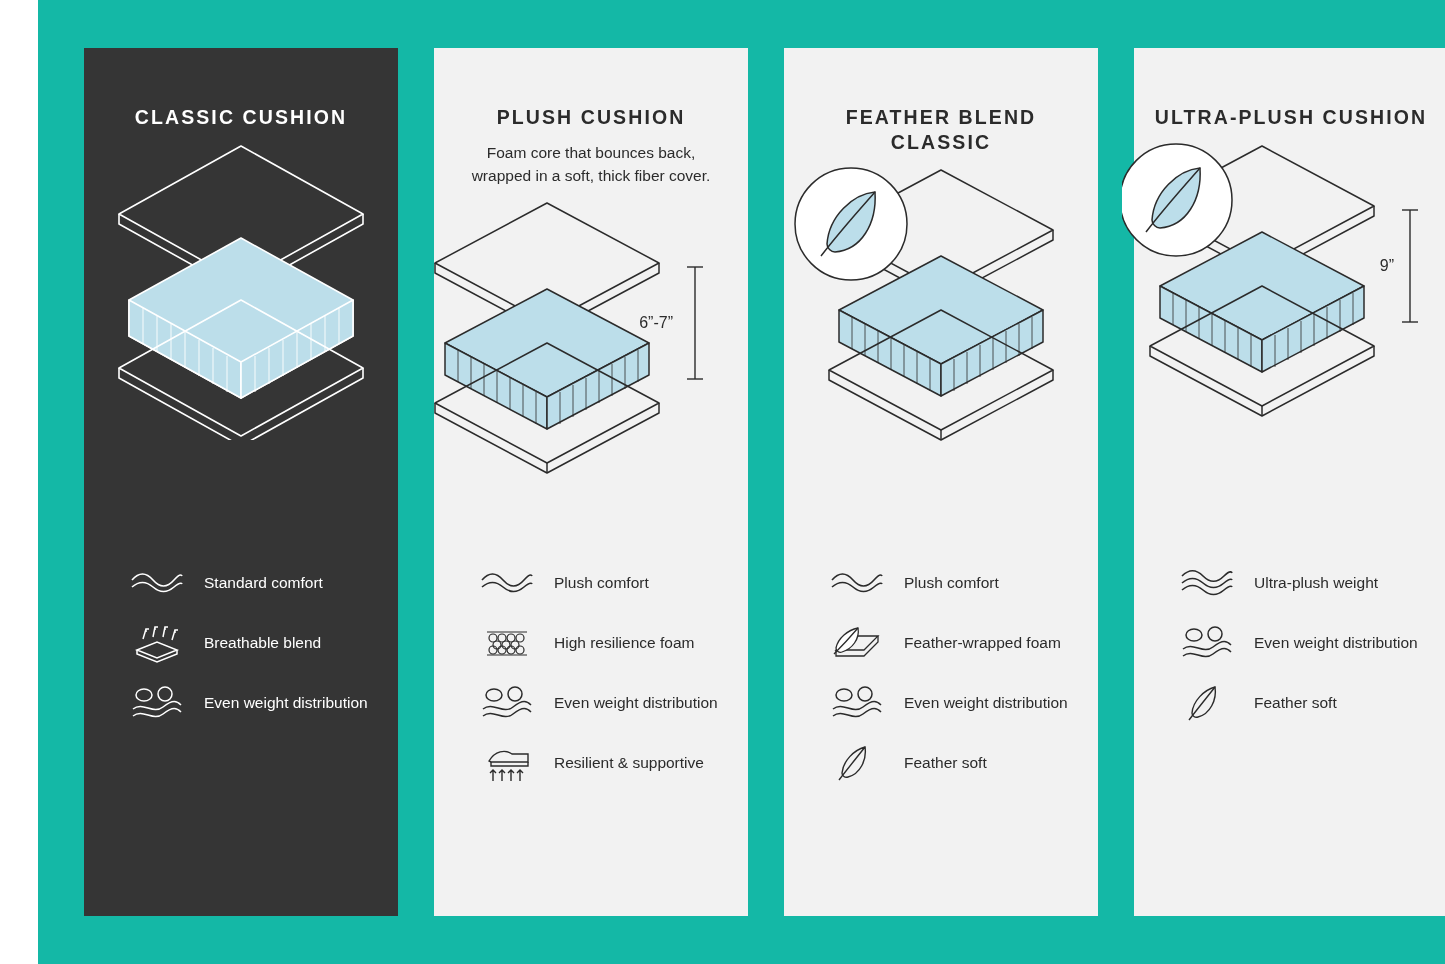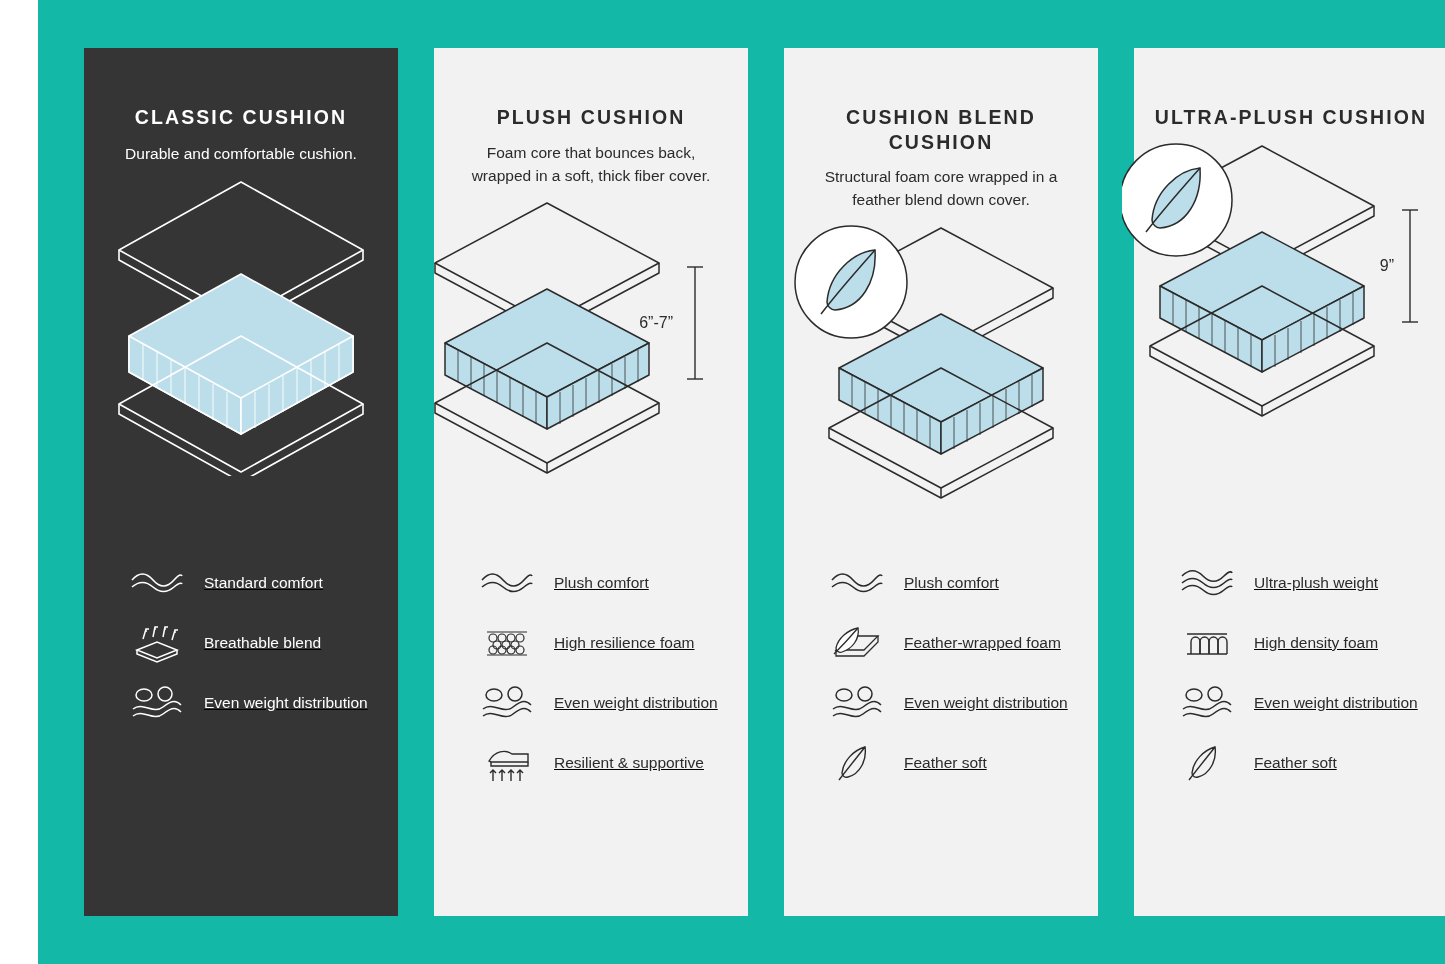--- a/index.html
+++ b/index.html
@@ -80,21 +80,20 @@
   .diagram.shift-left {
     transform: translateX(-50%) translateX(-14px);
   }
 
   
   .features {
     position: absolute;
     left: 42px;
     right: 20px;
     top: 512px;
-    text-decoration: underline;
   }
   .feature {
     display: flex;
     align-items: center;
     gap: 16px;
     margin-bottom: 14px;
     min-height: 46px;
   }
   .feature .ficon {
     width: 62px;
@@ -116,21 +115,20 @@
   }
 </style>
 </head>
 <body>
 
 <div class="board">
   <div class="cards">
 
     <div class="card dark">
       <div class="card-title">CLASSIC CUSHION</div>
-      <div class="card-desc">Durable and comfortable cushion.</div>
 
       <div class="diagram-wrap">
         <svg class="diagram" width="260" height="300" viewBox="0 0 260 300">
           <g fill="none" stroke="#ffffff" stroke-width="1.6" stroke-linejoin="round">
 
             <polygon points="130,6 252,74 130,142 8,74"></polygon>
             <polygon points="130,16 242,74 130,132 18,74" opacity="0.0"></polygon>
             <polyline points="8,74 8,84 130,152 252,84 252,74"></polyline>
             <polyline points="130,142 130,152"></polyline>
 
@@ -298,22 +296,21 @@
               <path d="M32 39 L32 28 M29 31 L32 28 L35 31"></path>
               <path d="M41 39 L41 28 M38 31 L41 28 L44 31"></path>
             </svg>
           </span>
           <span class="flabel">Resilient &amp; supportive</span>
         </div>
       </div>
     </div>
 
     <div class="card">
-      <div class="card-title">CUSHION BLEND CUSHION</div>
-      <div class="card-desc">Structural foam core wrapped in a feather blend down cover.</div>
+      <div class="card-title">FEATHER BLEND CLASSIC</div>
 
       <div class="diagram-wrap">
         <svg class="diagram" width="300" height="300" viewBox="0 0 300 300">
           <g fill="none" stroke="#2b2b2b" stroke-width="1.5" stroke-linejoin="round">
             <polygon points="150,6 262,66 150,126 38,66"></polygon>
             <polyline points="38,66 38,76 150,136 262,76 262,66"></polyline>
             <polyline points="150,126 150,136"></polyline>
             <g>
               <polygon points="150,92 252,146 150,200 48,146" fill="#bcdeea" stroke="#2b2b2b"></polygon>
               <polygon points="48,146 150,200 150,232 48,178" fill="#bcdeea" stroke="#2b2b2b"></polygon>
@@ -446,33 +443,20 @@
             <svg width="56" height="30" viewBox="0 0 56 30" fill="none" stroke="#2b2b2b" stroke-width="1.6">
               <path d="M3 8 C10 1, 17 1, 24 8 S38 15, 45 8 53 5, 53 5"></path>
               <path d="M3 15 C10 9, 17 9, 24 15 S38 21, 45 15 53 12, 53 12"></path>
               <path d="M3 22 C10 16, 17 16, 24 22 S38 28, 45 22 53 19, 53 19"></path>
             </svg>
           </span>
           <span class="flabel">Ultra-plush weight</span>
         </div>
         <div class="feature">
           <span class="ficon">
-            <svg width="56" height="36" viewBox="0 0 56 36" fill="none" stroke="#2b2b2b" stroke-width="1.4">
-              <line x1="8" y1="9" x2="48" y2="9"></line>
-              <line x1="8" y1="29" x2="48" y2="29"></line>
-              <path d="M12 29 L12 17 A4.5 5 0 0 1 21 17 L21 29"></path>
-              <path d="M21 29 L21 17 A4.5 5 0 0 1 30 17 L30 29"></path>
-              <path d="M30 29 L30 17 A4.5 5 0 0 1 39 17 L39 29"></path>
-              <path d="M39 29 L39 17 A4.5 5 0 0 1 48 17 L48 29"></path>
-            </svg>
-          </span>
-          <span class="flabel">High density foam</span>
-        </div>
-        <div class="feature">
-          <span class="ficon">
             <svg width="56" height="40" viewBox="0 0 56 40" fill="none" stroke="#2b2b2b" stroke-width="1.5">
               <ellipse cx="15" cy="12" rx="8" ry="6"></ellipse>
               <circle cx="36" cy="11" r="7"></circle>
               <path d="M4 26 C14 18, 24 32, 34 24 S48 18, 52 22"></path>
               <path d="M4 33 C14 25, 24 39, 34 31 S48 25, 52 29"></path>
             </svg>
           </span>
           <span class="flabel">Even weight distribution</span>
         </div>
         <div class="feature">

